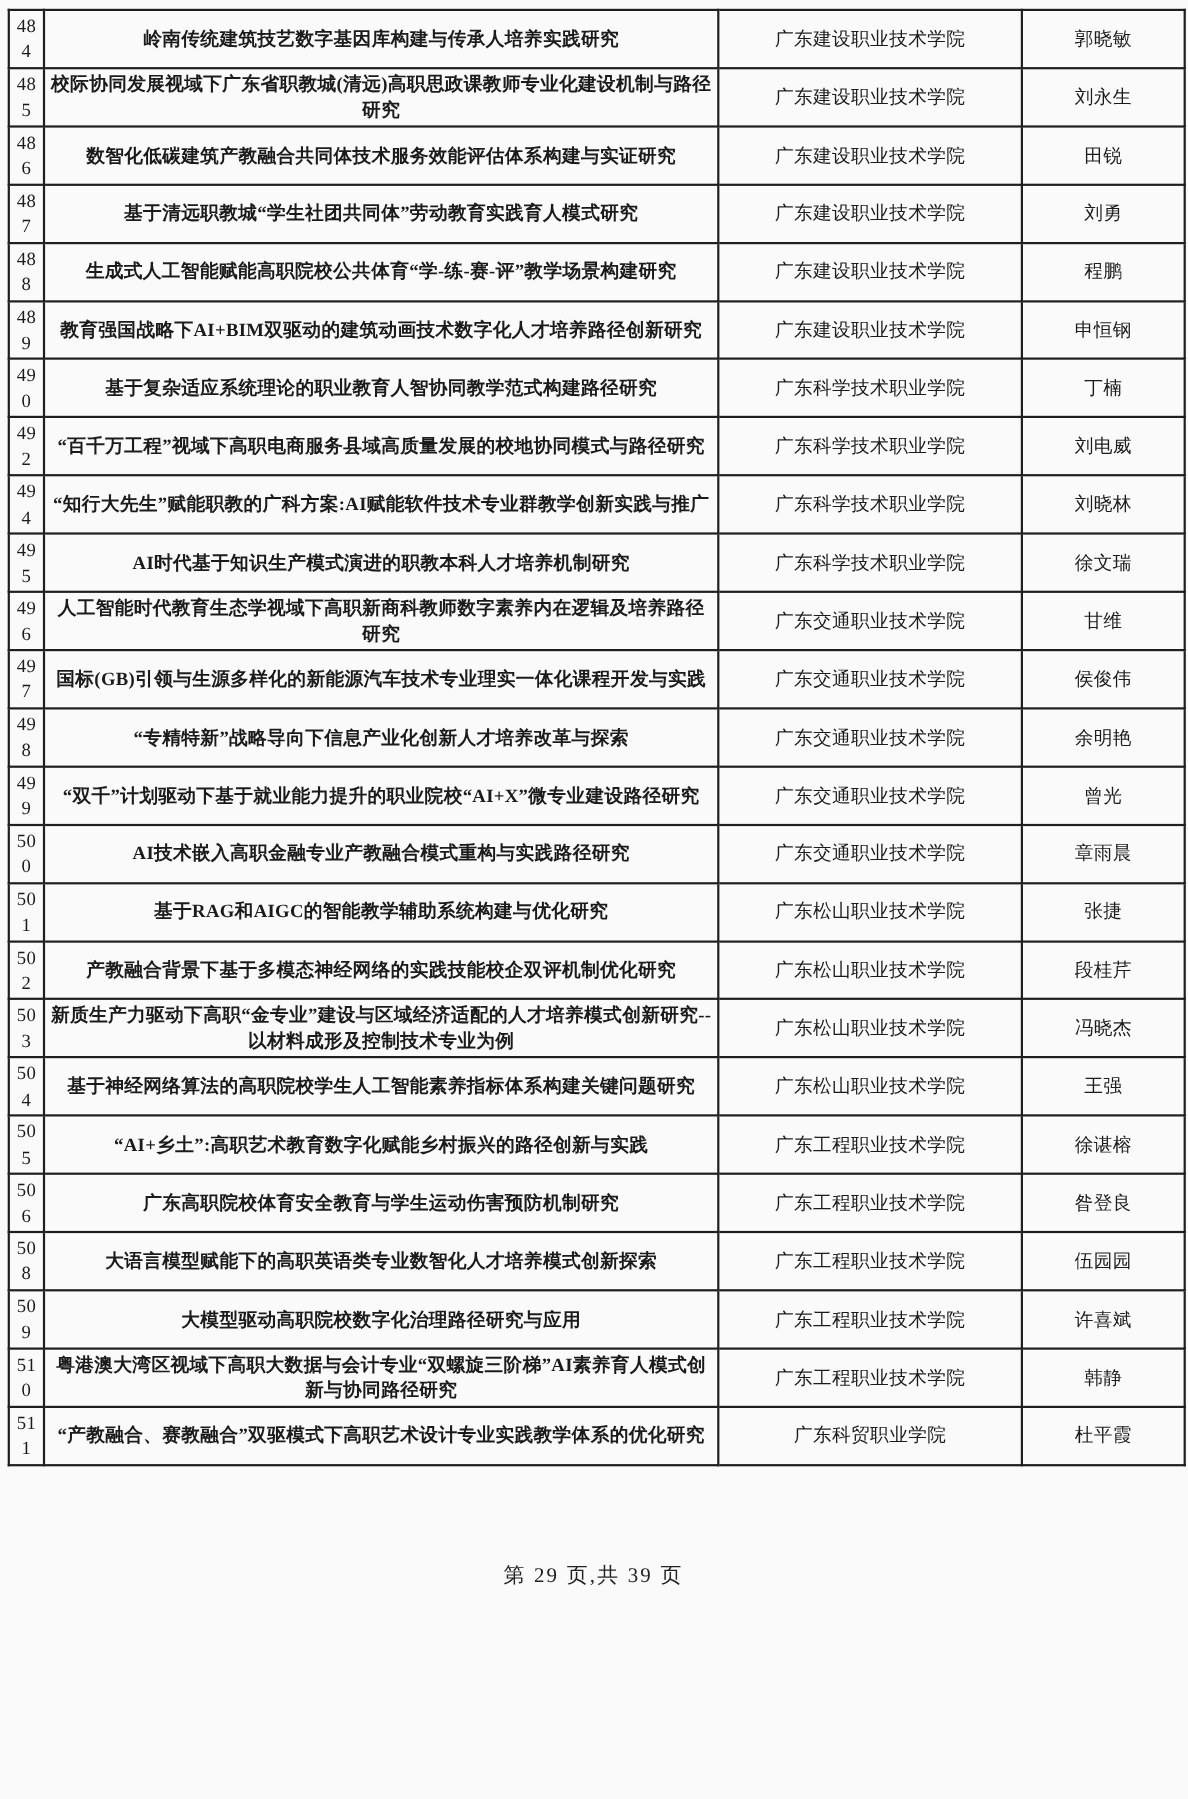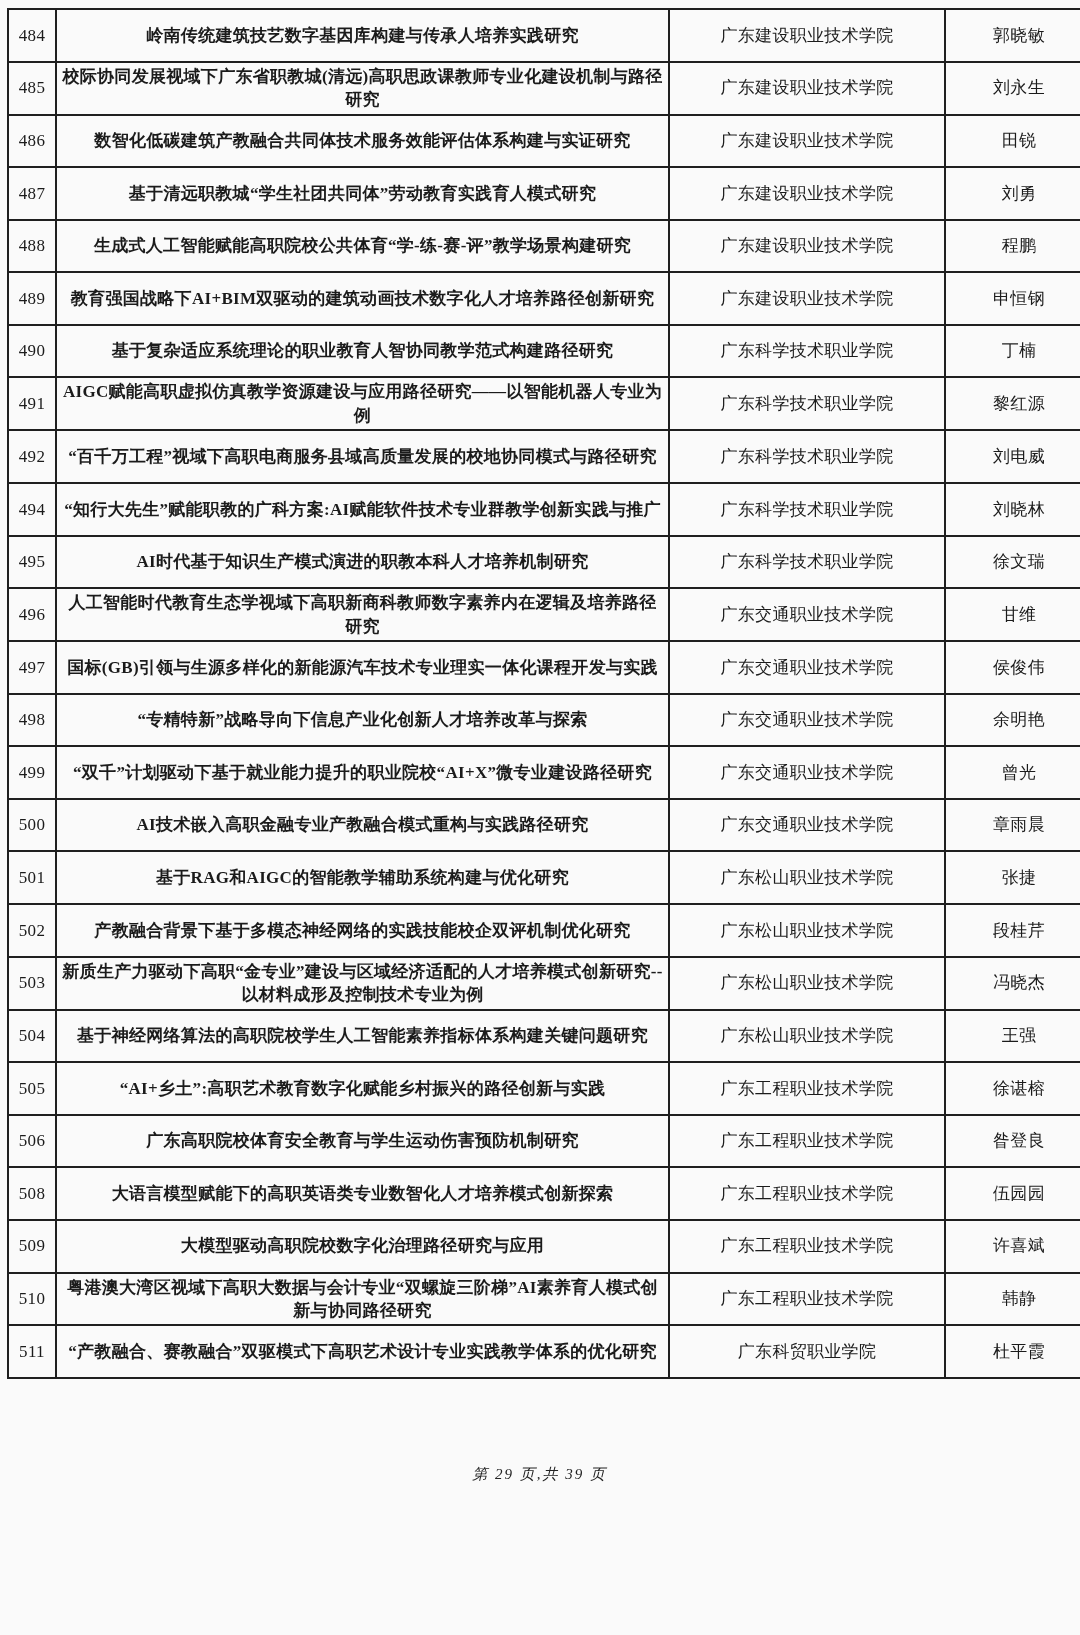--- a/index.html
+++ b/index.html
@@ -20,32 +20,31 @@
     border: 2px solid #1f1f1f;
     vertical-align: middle;
     text-align: center;
     font-size: 17px;
     line-height: 1.38;
     letter-spacing: 0.3px;
     height: 52.6px;
     padding: 2px 3px;
     word-break: break-all;
   }
-  td.col-no    { width: 48px;  font-family: "Liberation Serif", "DejaVu Serif", serif; }
+  td.col-no    { width: 32px;  font-family: "Liberation Serif", "DejaVu Serif", serif; }
   td.col-title { width: 613px; padding: 2px 5px; font-weight: bold; }
   td.col-org   { width: 276px; }
   td.col-person{ width: 148px; }
   .footer {
     width: 1065px;
     padding-top: 86px;
     text-align: center;
-    font-size: 15px;
+    font-size: 19px;
     letter-spacing: 2px;
     color: #222;
-    font-style: italic;
   }
 </style>
 </head>
 <body>
 
 <div class="page">
   <table class="approval-table">
     <tbody>
         <tr>
           <td class="col-no">484</td>
@@ -83,26 +82,20 @@
           <td class="col-org">广东建设职业技术学院</td>
           <td class="col-person">申恒钢</td>
         </tr>
         <tr>
           <td class="col-no">490</td>
           <td class="col-title">基于复杂适应系统理论的职业教育人智协同教学范式构建路径研究</td>
           <td class="col-org">广东科学技术职业学院</td>
           <td class="col-person">丁楠</td>
         </tr>
         <tr>
-          <td class="col-no">491</td>
-          <td class="col-title">AIGC赋能高职虚拟仿真教学资源建设与应用路径研究——以智能机器人专业为例</td>
-          <td class="col-org">广东科学技术职业学院</td>
-          <td class="col-person">黎红源</td>
-        </tr>
-        <tr>
           <td class="col-no">492</td>
           <td class="col-title">“百千万工程”视域下高职电商服务县域高质量发展的校地协同模式与路径研究</td>
           <td class="col-org">广东科学技术职业学院</td>
           <td class="col-person">刘电威</td>
         </tr>
         <tr>
           <td class="col-no">494</td>
           <td class="col-title">“知行大先生”赋能职教的广科方案:AI赋能软件技术专业群教学创新实践与推广</td>
           <td class="col-org">广东科学技术职业学院</td>
           <td class="col-person">刘晓林</td>

